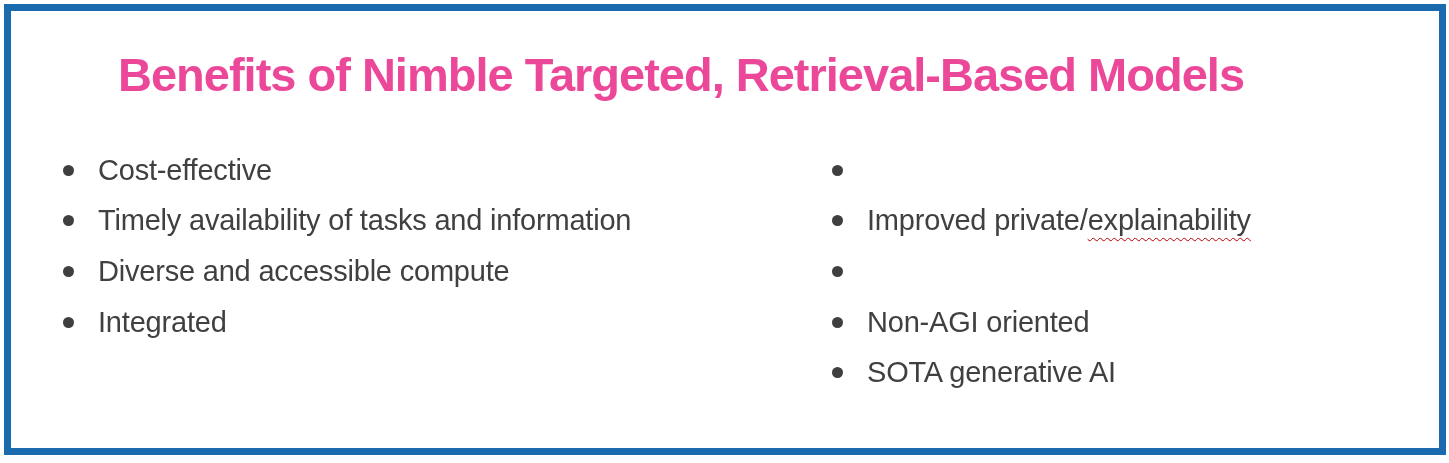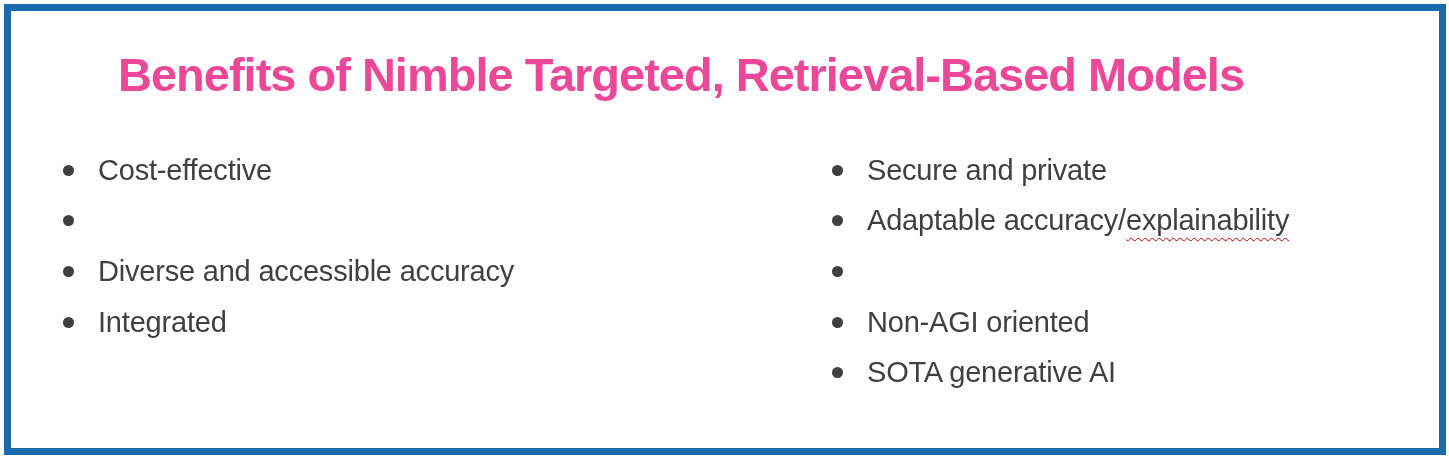--- a/index.html
+++ b/index.html
@@ -79,39 +79,39 @@
 
   <h1 class="title">Benefits of Nimble Targeted, Retrieval-Based Models</h1>
 
   <ul class="list list-left">
     <li>
       <span class="dot"></span>
       <span>Cost-effective</span>
     </li>
     <li>
       <span class="dot"></span>
+      <span>Timely availability of tasks and information</span>
     </li>
     <li>
       <span class="dot"></span>
-      <span>Diverse and accessible accuracy</span>
+      <span>Diverse and accessible compute</span>
     </li>
     <li>
       <span class="dot"></span>
       <span>Integrated</span>
     </li>
   </ul>
 
   <ul class="list list-right">
     <li>
       <span class="dot"></span>
-      <span>Secure and private</span>
     </li>
     <li>
       <span class="dot"></span>
-      <span>Adaptable accuracy/</span>
+      <span>Improved private/</span>
         <span class="squiggle">explainability</span>
     </li>
     <li>
       <span class="dot"></span>
     </li>
     <li>
       <span class="dot"></span>
       <span>Non-AGI oriented</span>
     </li>
     <li>

